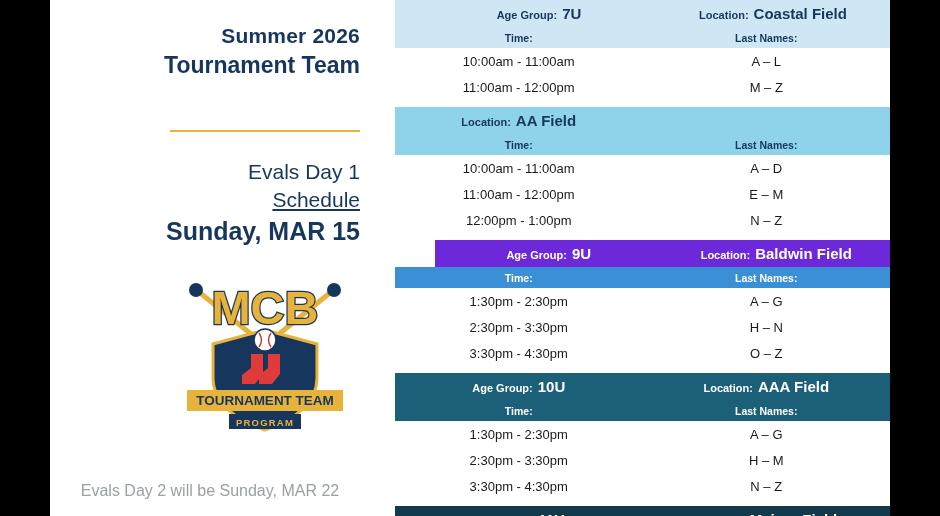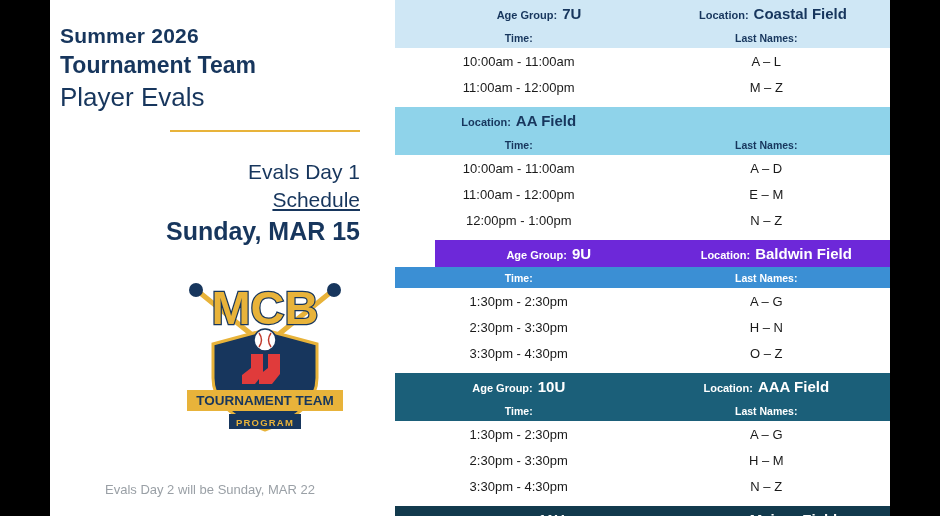--- a/index.html
+++ b/index.html
@@ -34,23 +34,22 @@
     top: 0;
     width: 345px;
     height: 516px;
     background: #ffffff;
   }
   .title-block {
     position: absolute;
     left: 0;
     top: 22px;
     width: 310px;
-    text-align: left;
-    color: #17365d;
-    padding-left: 10px;
+    text-align: right;
+    color: #17365d;
   }
   .title-1 {
     font-size: 21px;
     font-weight: bold;
     letter-spacing: 0.2px;
     line-height: 28px;
     color: #17365d;
   }
   .title-2 {
     font-size: 23px;
@@ -96,21 +95,21 @@
     font-weight: bold;
     line-height: 34px;
     color: #17365d;
   }
   .footnote {
     position: absolute;
     left: 0;
     top: 482px;
     width: 320px;
     text-align: center;
-    font-size: 13px;
+    font-size: 16px;
     color: #9aa0a6;
   }
   
   .logo {
     position: absolute;
     left: 115px;
     top: 262px;
     width: 200px;
     height: 180px;
   }
@@ -187,21 +186,20 @@
 </head>
 <body>
 
 <div class="stage">
   <div class="card">
 
     <div class="left">
       <div class="title-block">
         <div class="title-1">Summer 2026</div>
         <div class="title-2">Tournament Team</div>
-        <div class="title-3">Player Evals</div>
       </div>
 
       <div class="divider"></div>
 
       <div class="subtitle-block">
         <div class="sub-1">Evals Day 1</div>
         <div class="sub-2">Schedule</div>
         <div class="sub-3">Sunday, MAR 15</div>
       </div>
 

